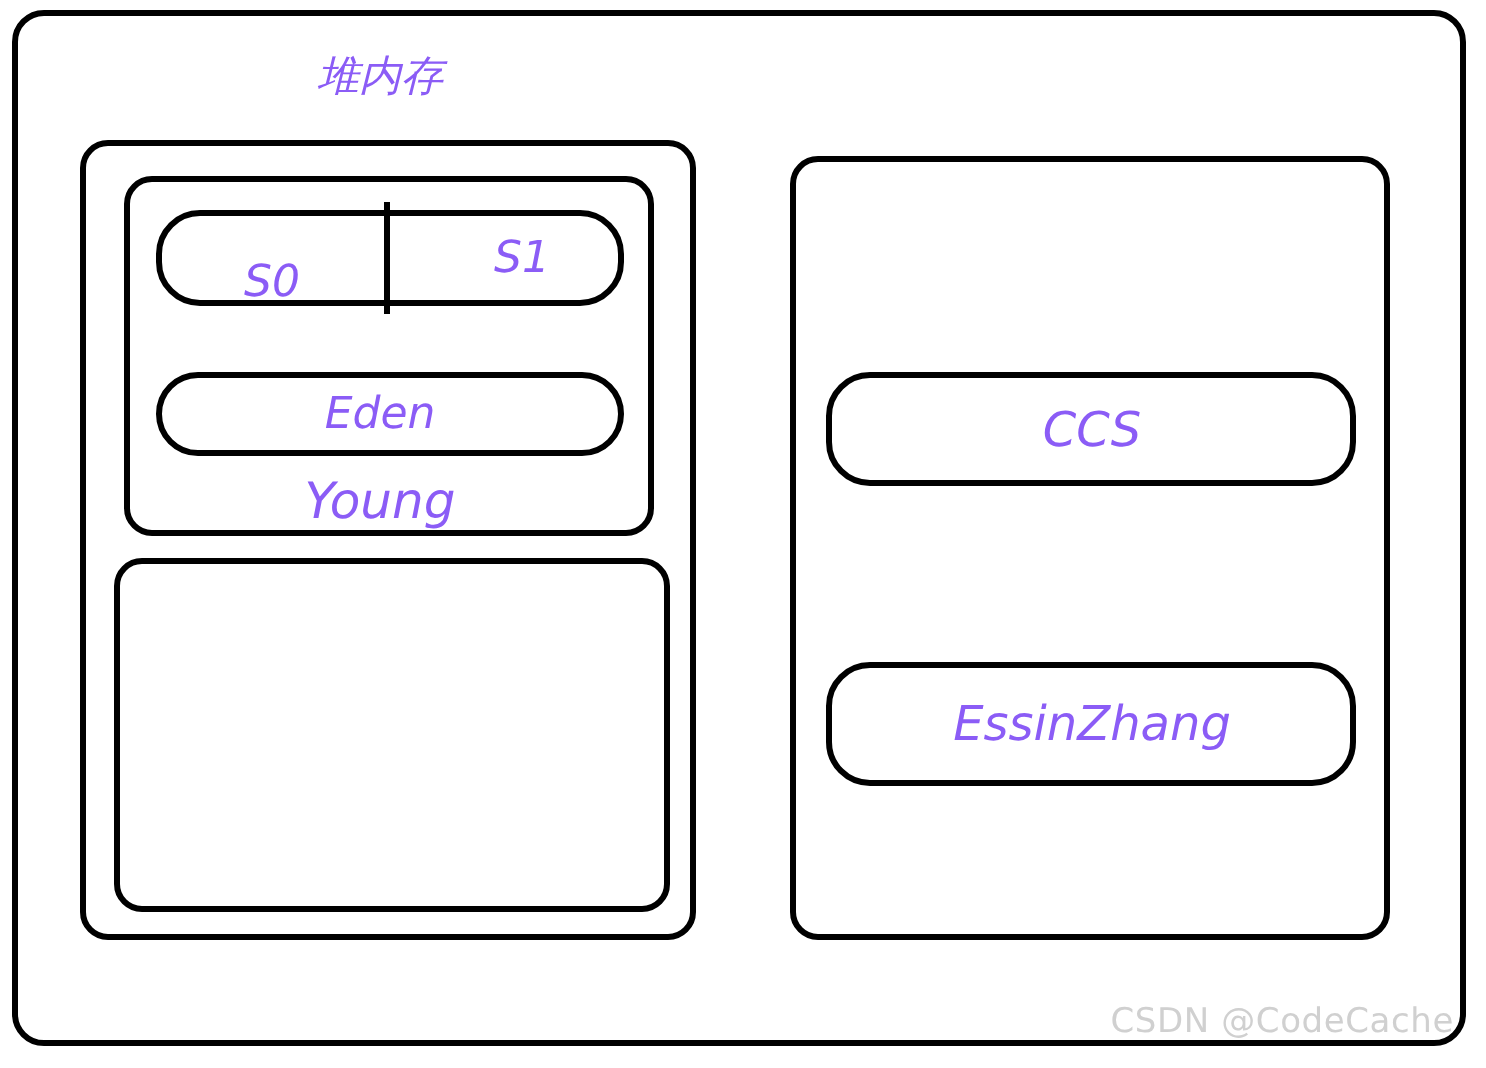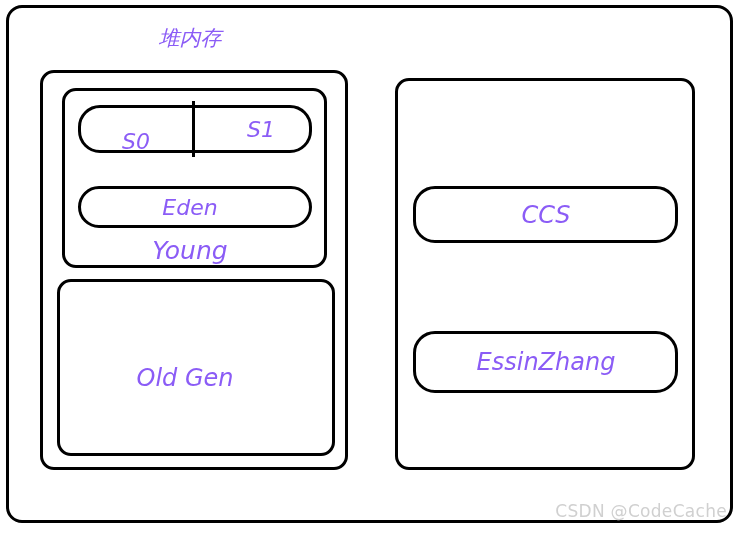--- a/index.html
+++ b/index.html
@@ -77,21 +77,20 @@
   <div class="divider" style="left:192px; top:101px; height:56px;"></div>
   <div class="lbl center" style="left:136px; top:119px; font-size:22px;margin-top:12px;">S0</div>
   <div class="lbl center" style="left:261px; top:119px; font-size:22px;">S1</div>
 
   <div class="box pill" style="left:78px; top:186px; width:234px; height:42px;"></div>
   <div class="lbl center" style="left:190px; top:197px; font-size:22px;">Eden</div>
 
   <div class="lbl center" style="left:190px; top:238px; font-size:25px;">Young</div>
 
   <div class="box" style="left:57px; top:279px; width:278px; height:177px;"></div>
-  <div class="lbl center" style="left:185px; top:366px; font-size:24px;">Old Gen</div>
 
 
   <div class="box" style="left:395px; top:78px; width:300px; height:392px;"></div>
 
   <div class="box pill" style="left:413px; top:186px; width:265px; height:57px;"></div>
   <div class="lbl center" style="left:546px; top:203px; font-size:24px;">CCS</div>
 
   <div class="box pill" style="left:413px; top:331px; width:265px; height:62px;"></div>
   <div class="lbl center" style="left:546px; top:350px; font-size:24px;">EssinZhang</div>
 

